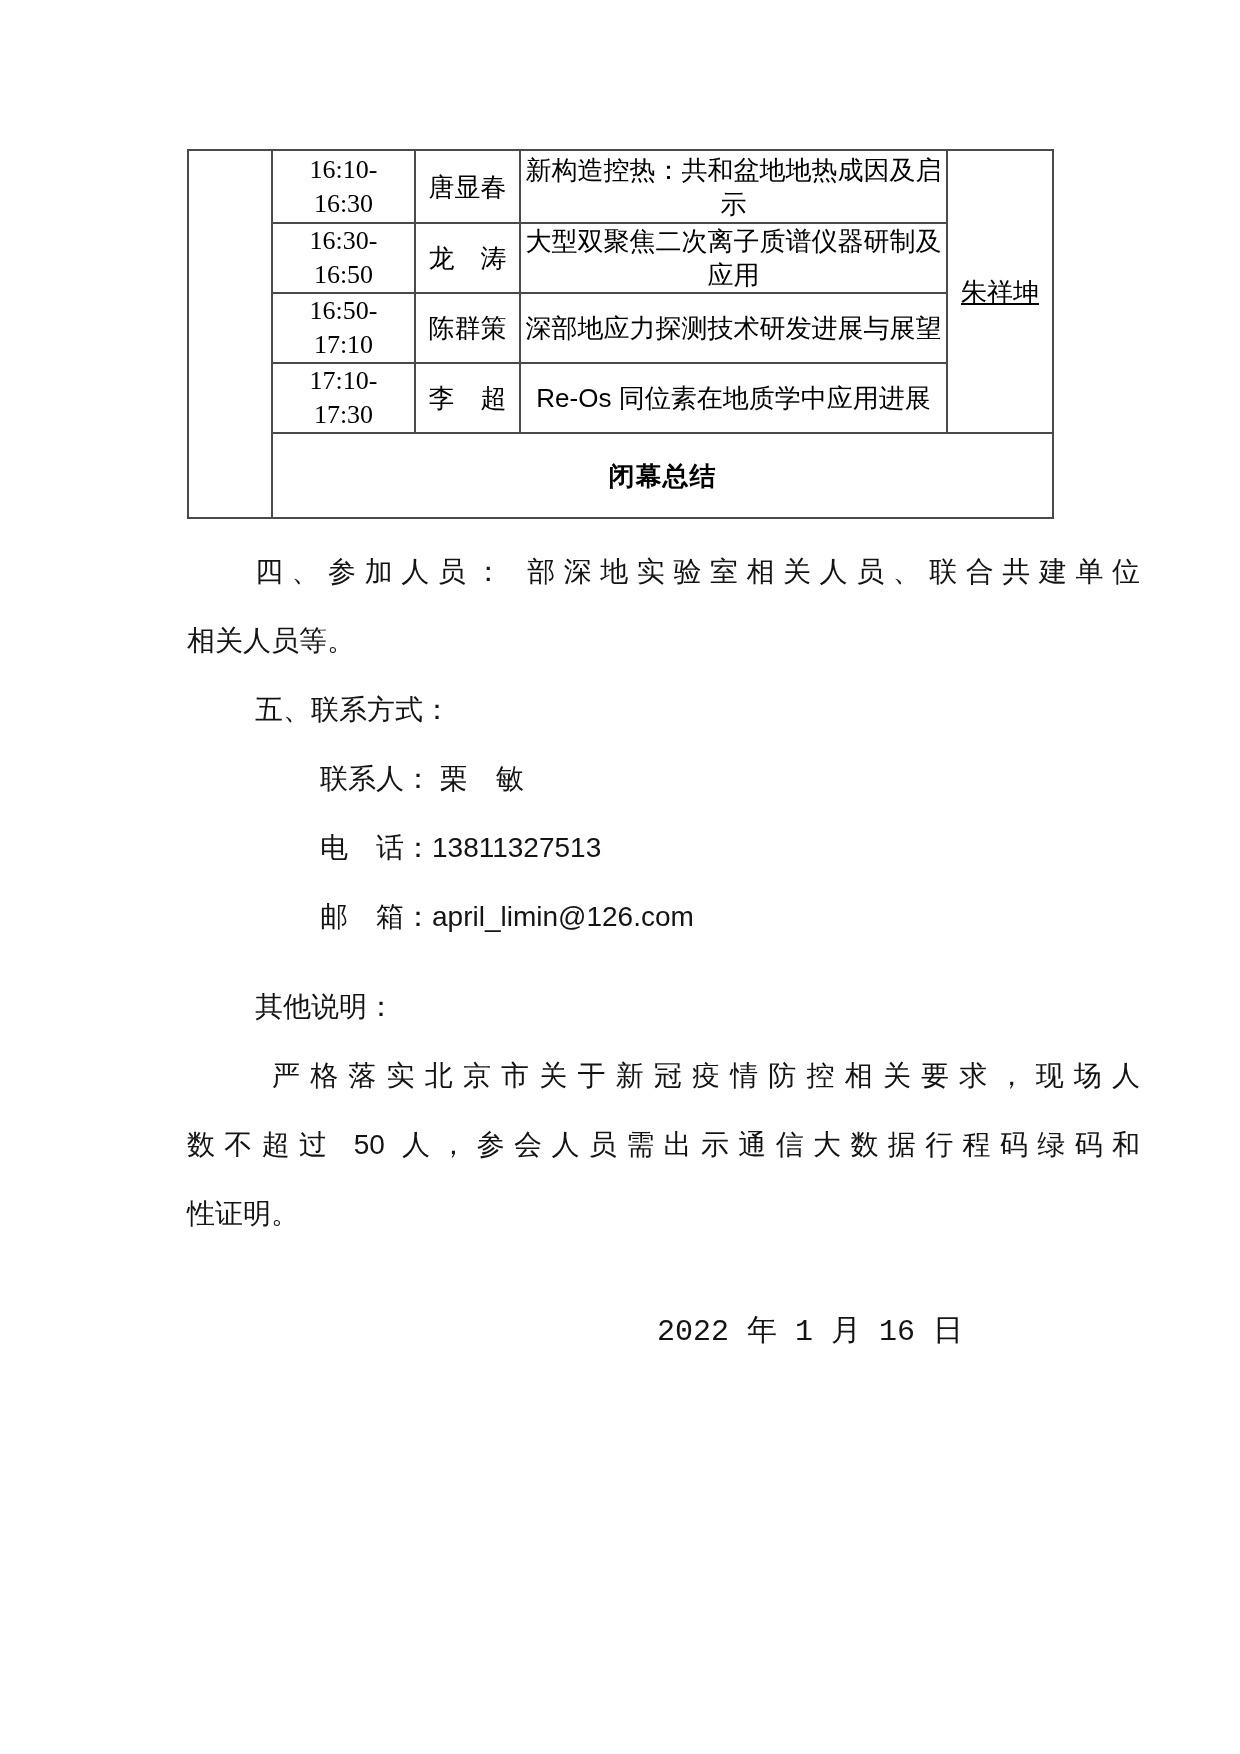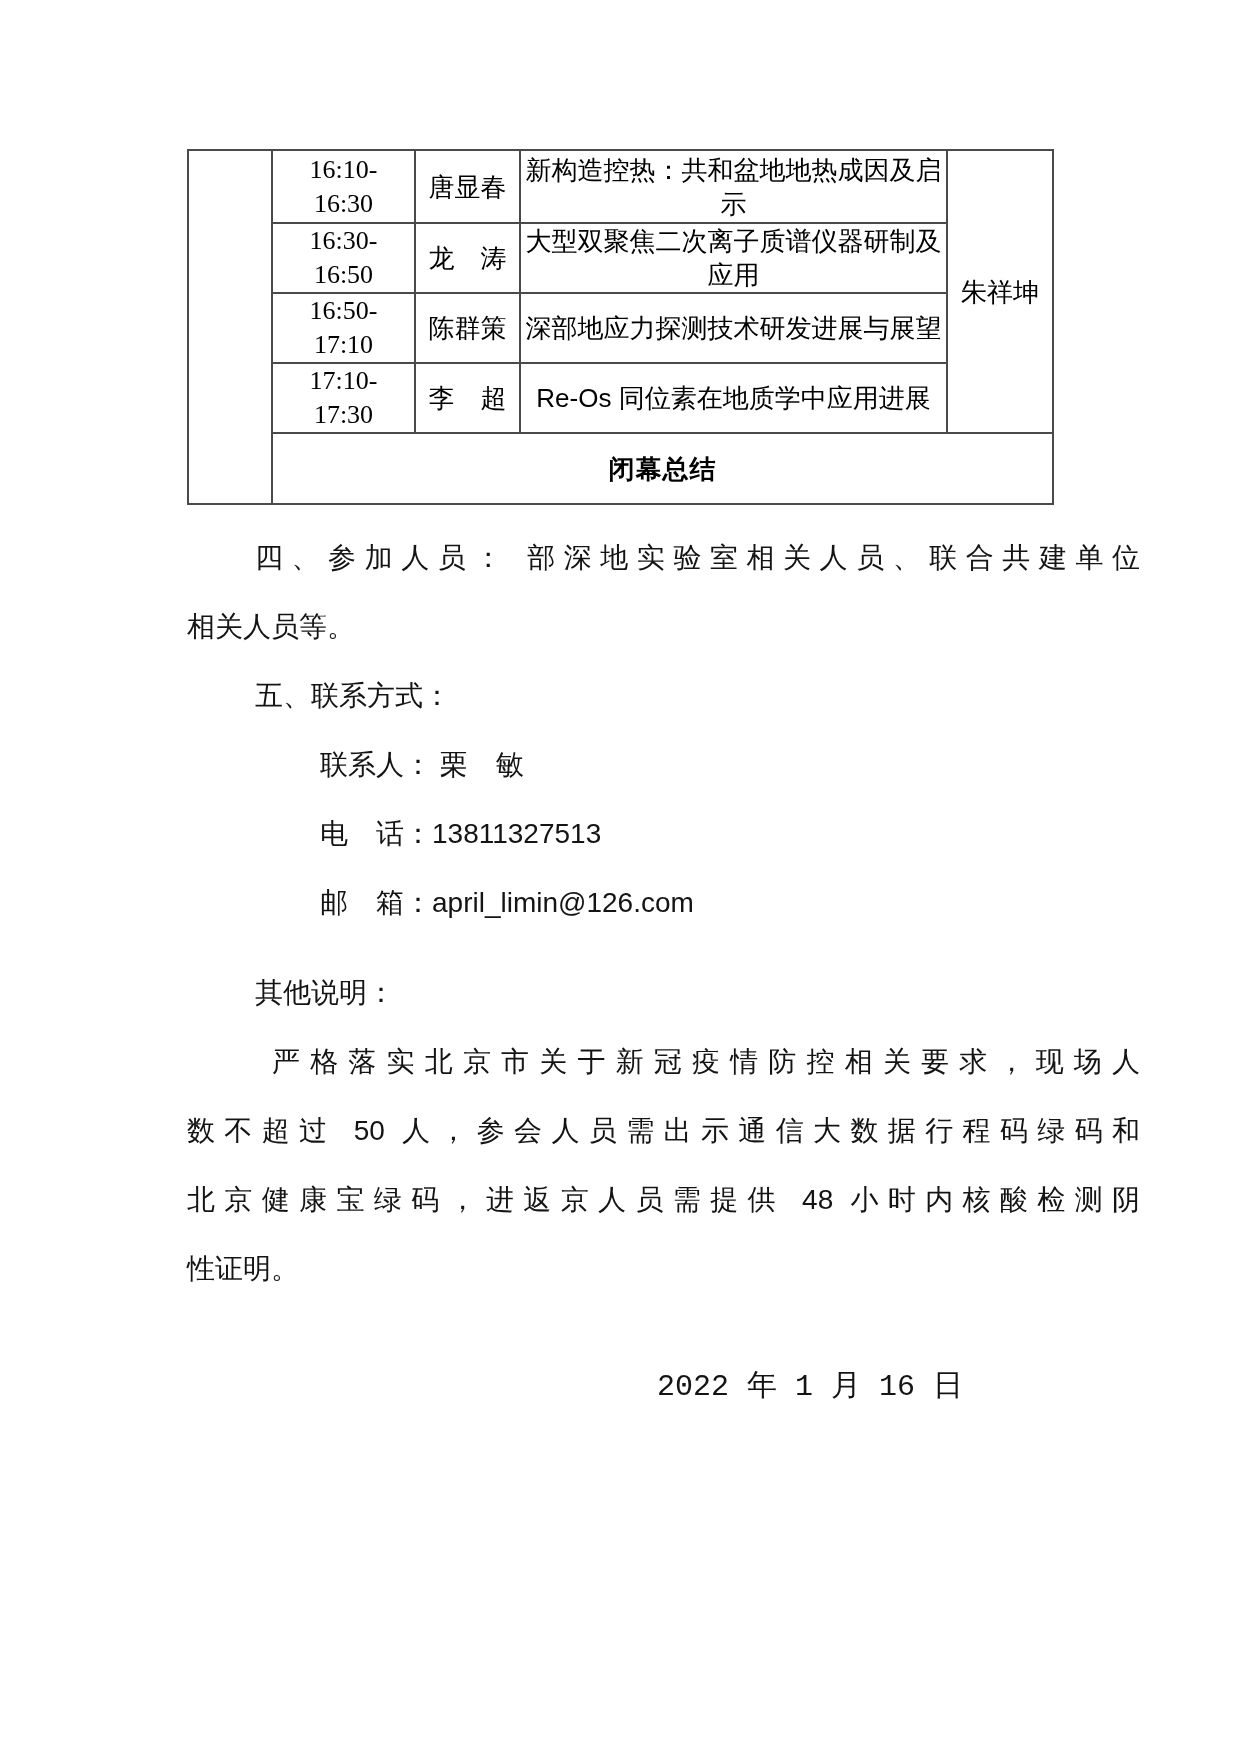--- a/index.html
+++ b/index.html
@@ -16,27 +16,27 @@
   }
   table.agenda td{
     border:2px solid #4a4a4a;
     padding:0;text-align:center;vertical-align:middle;
     font-size:26px;line-height:34px;color:#000;
   }
   td.stub{border-top:none;border-left-color:#9a9a9a;}
   td.time{font-family:"Liberation Serif",serif;font-size:27px;line-height:35px;}
   td.speaker{font-size:27px;}
   td.title-cell{font-size:26px;line-height:35px;padding:2px 4px;}
-  td.chair{font-size:27px;}
+  td.chair{font-size:27px;text-decoration:underline;}
   td.closing{font-weight:bold;font-size:28px;letter-spacing:1px;}
   .c-stub{width:84px;}.c-time{width:143px;}.c-name{width:105px;}
   .c-title{width:427px;}.c-chair{width:106px;}
   tr.r{height:70px;}
   tr.r1{height:73px;}
-  tr.r5{height:71px;}
+  tr.r5{height:85px;}
   
   .line{
     font-size:28px;line-height:69px;height:69px;
     white-space:normal;
   }
   .just{text-align:justify;text-align-last:justify;}
   .ind2{text-indent:68px;}
   .ind25{text-indent:85px;}
   .ind4{padding-left:133px;}
   .first-gap{margin-top:18px;}
@@ -106,19 +106,18 @@
     <div class="line">相关人员等。</div>
 
     <div class="line ind2">五、联系方式：</div>
     <div class="line ind4">联系人： 栗　敏</div>
     <div class="line ind4">电　话：13811327513</div>
     <div class="line ind4">邮　箱：april_limin@126.com</div>
 
     <div class="line ind2 notes-gap">其他说明：</div>
     <div class="line just ind25">严格落实北京市关于新冠疫情防控相关要求，现场人</div>
     <div class="line just">数不超过 50 人，参会人员需出示通信大数据行程码绿码和</div>
-    <div class="line just">北京健康宝绿码，进返京人员需提供 48 小时内核酸检测阴</div>
     <div class="line">性证明。</div>
 
     <div class="line date-line">2022 年 1 月 16 日</div>
 
   </div>
 </div>
 
 </body></html>

